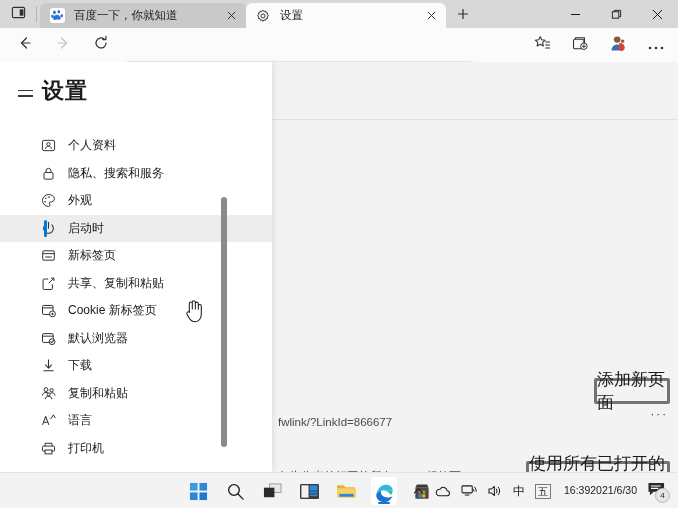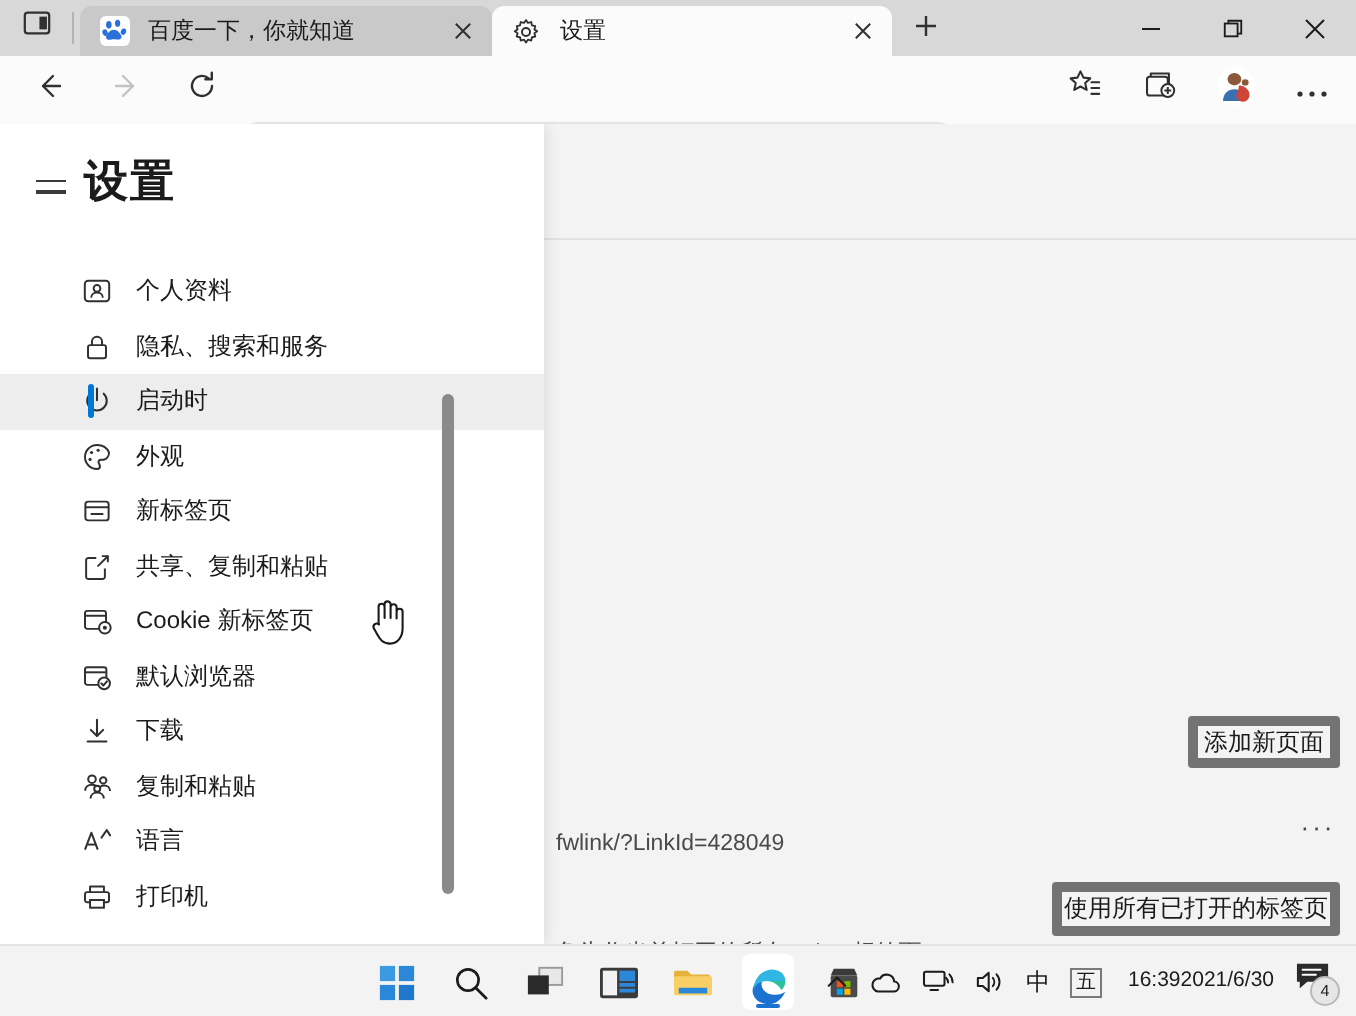--- a/index.html
+++ b/index.html
@@ -91,24 +91,24 @@
     background:#ffffff;border:1px solid #d6d6d6;border-radius:3px;
     display:flex;align-items:center;box-sizing:border-box;
   }
   .search-icon{margin-left:11px;flex:0 0 auto;display:block;}
   .search-ph{font-size:11.5px;color:#8a8a8a;margin-left:10px;}
 
   .content-area{
     position:absolute;left:272px;top:59px;width:406px;height:351px;background:#f3f3f3;
   }
   .btn-outline{
-    position:absolute;background:#f3f3f3;border:5px solid #737373;border-radius:2px;
-    font-size:12px;color:#1b1b1b;
-    display:flex;align-items:center;justify-content:center;
-    box-sizing:border-box;font-family:"Liberation Sans","DejaVu Sans",sans-serif;
+    position:absolute;background:#f3f3f3;border:3px solid #737373;border-radius:2px;
+    font-size:17px;color:#1b1b1b;
+    display:flex;align-items:center;justify-content:center;
+    box-sizing:border-box;font-family:"Liberation Sans","DejaVu Sans",sans-serif;margin-top:20px;
   }
   .ellipsis-btn{
     position:absolute;width:24px;height:20px;
     display:flex;align-items:center;justify-content:center;
     font-size:13px;color:#444;letter-spacing:1.5px;line-height:8px;
   }
   .frag-text{
     position:absolute;font-size:11.5px;color:#4a4a4a;white-space:nowrap;
   }
 
@@ -365,21 +365,21 @@
         </svg>
       </span>
       <span class="search-ph">搜索设置</span>
     </div>
 
     <div class="content-area">
       <div class="btn-outline" style="left:322px;top:237px;width:76px;height:26px;">添加新页面</div>
 
       <div class="ellipsis-btn" style="left:375px;top:283px;">···</div>
 
-      <div class="frag-text" style="left:6px;top:295px;">fwlink/?LinkId=428049</div>
+      <div class="frag-text" style="left:6px;top:295px;">fwlink/?LinkId=866677</div>
 
       <div class="btn-outline" style="left:254px;top:320px;width:144px;height:27px;">使用所有已打开的标签页</div>
 
       <div class="frag-text" style="left:6px;top:348px;">鱼为你当前打开的所有 Edge 标签页</div>
     </div>
 
     <div class="flyout">
       <div class="fly-head">
         <div class="hamburger">
           <span></span>
@@ -404,40 +404,40 @@
         <div class="navitem">
           <span class="nav-ico">
             <svg width="15" height="15" viewBox="0 0 16 16">
               <rect x="3.2" y="7" width="9.6" height="7" rx="1.2" fill="none" stroke="#303030" stroke-width="1.05"></rect>
               <path d="M5.3 7 V5.2 A2.7 2.7 0 0 1 10.7 5.2 V7" fill="none" stroke="#303030" stroke-width="1.05"></path>
             </svg>
           </span>
           <span class="nav-label">隐私、搜索和服务</span>
         </div>
 
-        <div class="navitem selected">
-          <span class="nav-ico">
-            <svg width="15" height="15" viewBox="0 0 16 16">
-              <path d="M4.4 4.1 A5.2 5.2 0 1 0 11.6 4.1" fill="none" stroke="#303030" stroke-width="1.1" stroke-linecap="round"></path>
-              <path d="M8 1.4 V7.6" stroke="#303030" stroke-width="1.1" stroke-linecap="round"></path>
-            </svg>
-          </span>
-          <span class="nav-label">启动时</span>
-        </div>
-
         <div class="navitem">
           <span class="nav-ico">
             <svg width="15" height="15" viewBox="0 0 16 16">
               <path d="M8 1.6 A6.4 6.4 0 1 0 8 14.4 c1 0 1.6-.7 1.6-1.5 0-.9-.8-1.3-.8-2.1 0-.8.7-1.3 1.5-1.3h1.2A3.9 3.9 0 0 0 14.4 5.6 C13.4 3.2 11 1.6 8 1.6z" fill="none" stroke="#303030" stroke-width="1.05"></path>
               <circle cx="5.1" cy="5.6" r="0.85" fill="#303030"></circle>
               <circle cx="8.6" cy="4.4" r="0.85" fill="#303030"></circle>
               <circle cx="4.3" cy="9.3" r="0.85" fill="#303030"></circle>
             </svg>
           </span>
           <span class="nav-label">外观</span>
+        </div>
+
+        <div class="navitem selected">
+          <span class="nav-ico">
+            <svg width="15" height="15" viewBox="0 0 16 16">
+              <path d="M4.4 4.1 A5.2 5.2 0 1 0 11.6 4.1" fill="none" stroke="#303030" stroke-width="1.1" stroke-linecap="round"></path>
+              <path d="M8 1.4 V7.6" stroke="#303030" stroke-width="1.1" stroke-linecap="round"></path>
+            </svg>
+          </span>
+          <span class="nav-label">启动时</span>
         </div>
 
         <div class="navitem">
           <span class="nav-ico">
             <svg width="15" height="15" viewBox="0 0 16 16">
               <rect x="1.8" y="3" width="12.4" height="10" rx="1.4" fill="none" stroke="#303030" stroke-width="1.05"></rect>
               <path d="M1.8 6 H14.2" stroke="#303030" stroke-width="1.05"></path>
               <path d="M5 9.6 H11" stroke="#303030" stroke-width="1.05" stroke-linecap="round"></path>
             </svg>
           </span>

